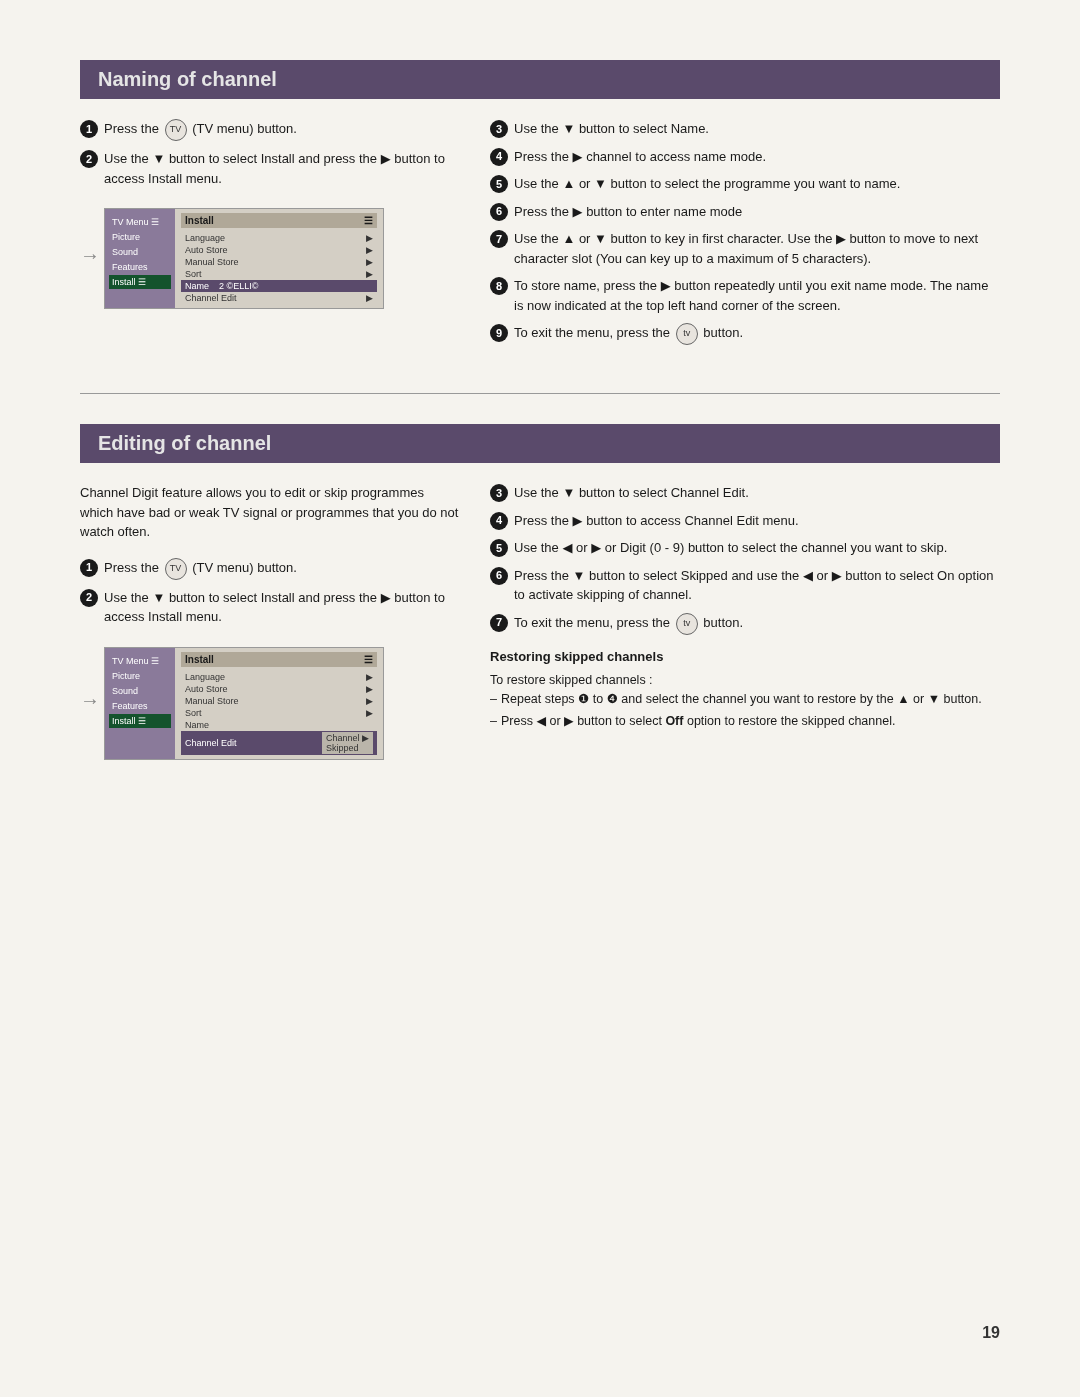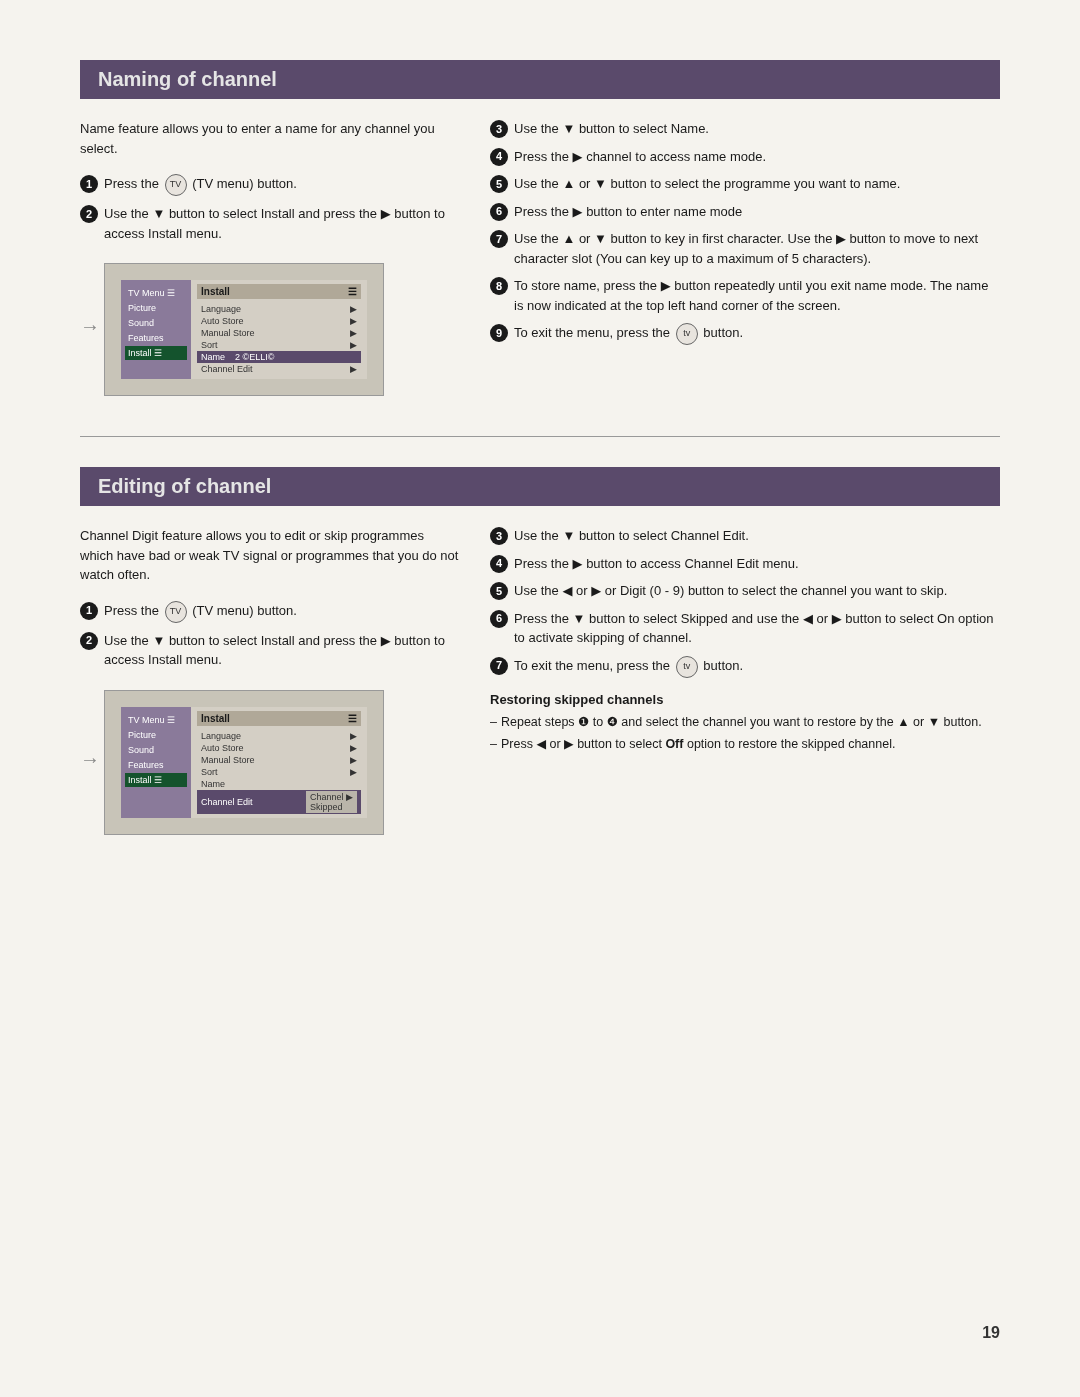--- a/index.html
+++ b/index.html
@@ -129,21 +129,21 @@
       margin: 0 2px;
       color: #333;
       background: #e8e4de;
     }
 
     
     .menu-mock {
       width: 280px;
       background: #c8c4b8;
       border: 1px solid #999;
-      padding: 16px;
+      padding: 0;
       margin-top: 10px;
       display: flex;
       position: relative;
     }
 
     .menu-sidebar {
       width: 70px;
       background: #8a7a9a;
       padding: 6px 4px;
     }
@@ -248,21 +248,20 @@
 <div class="corner-mark corner-br"></div>
 
 <div class="page">
 
   <div class="section">
     <div class="section-header">Naming of channel</div>
 
     <div class="section-content">
 
       <div class="col-left">
-        <p class="intro-text">Name feature allows you to enter a name for any channel you select.</p>
 
         <div class="step">
           <span class="step-num">1</span>
           <span class="step-text">
             Press the <span class="tv-icon">TV</span> <b>(TV menu)</b> button.
           </span>
         </div>
 
         <div class="step">
           <span class="step-num">2</span>
@@ -415,20 +414,21 @@
           <span class="step-text">Press the ▼ button to select Skipped and use the ◀ or ▶ button to select <b>On</b> option to activate skipping of channel.</span>
         </div>
 
         <div class="step">
           <span class="step-num">7</span>
           <span class="step-text">To exit the menu, press the <span class="tv-icon">tv</span> button.</span>
         </div>
 
         <div class="restoring-section">
           <div class="restoring-title">Restoring skipped channels</div>
+          <div class="restoring-text">To restore skipped channels :</div>
           <div class="bullet-item">
             <span class="bullet-dash">–</span>
             <span>Repeat steps ❶ to ❹ and select the channel you want to restore by the ▲ or ▼ button.</span>
           </div>
           <div class="bullet-item">
             <span class="bullet-dash">–</span>
             <span>Press ◀ or ▶ button to select <b>Off</b> option to restore the skipped channel.</span>
           </div>
         </div>
 

